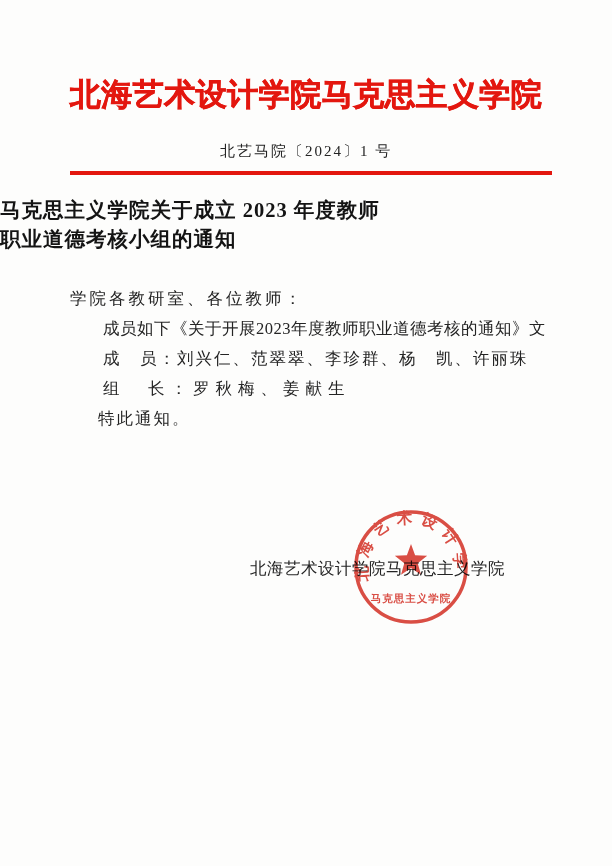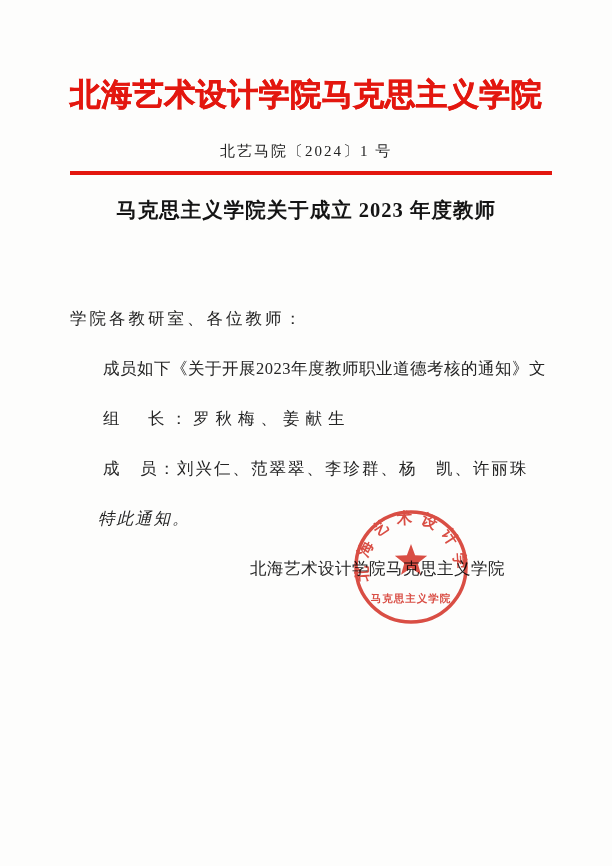--- a/index.html
+++ b/index.html
@@ -47,48 +47,46 @@
     width: 482px;
     height: 3.5px;
     background: #e3170f;
   }
   .notice-title {
     position: absolute;
     top: 196px;
     left: 0;
     width: 612px;
     margin: 0;
-    text-align: center;
     color: #141414;
     font-size: 20.5px;
     font-weight: bold;
     line-height: 29px;
     letter-spacing: 1px;
   }
   .doc-body {
     position: absolute;
     top: 284px;
     left: 70px;
     width: 485px;
     color: #242424;
     font-size: 16.5px;
   }
   .doc-body .line {
     height: 30px;
     line-height: 30px;
     white-space: nowrap;
     letter-spacing: 0.5px;
-    margin-top: 20px;
   }
   .doc-body .salutation { letter-spacing: 3px; }
   .doc-body .indent { padding-left: 33px; }
   .doc-body .indent2 { padding-left: 28px; }
   .doc-body .leader { letter-spacing: 6px; }
   .doc-body .member { letter-spacing: 2px; }
-  .doc-body .closing { letter-spacing: 2px; font-style: italic; }
+  .doc-body .closing { letter-spacing: 2px; }
   .signature {
     position: absolute;
     top: 558px;
     right: 107px;
     color: #242424;
     font-size: 16.5px;
     letter-spacing: 0.5px;
     white-space: nowrap;
   }
   .date {
@@ -132,27 +130,28 @@
 <div class="page">
 
   <h1 class="org-title">北海艺术设计学院马克思主义学院</h1>
 
   <div class="doc-number">北艺马院〔2024〕1 号</div>
 
   <div class="red-rule"></div>
 
   <h2 class="notice-title">
     <span>马克思主义学院关于成立 2023 年度教师</span><br>
+    <span>职业道德考核小组的通知</span>
   </h2>
 
   <div class="doc-body">
     <div class="line salutation">学院各教研室、各位教师：</div>
     <div class="line indent">成员如下《关于开展2023年度教师职业道德考核的通知》文</div>
+    <div class="line indent member">成　员：刘兴仁、范翠翠、李珍群、杨　凯、许丽珠</div>
     <div class="line indent leader">组　长：罗秋梅、姜献生</div>
-    <div class="line indent member">成　员：刘兴仁、范翠翠、李珍群、杨　凯、许丽珠</div>
     <div class="line indent2 closing">特此通知。</div>
   </div>
 
   <div class="signature">北海艺术设计学院马克思主义学院</div>
 
 
   <svg class="seal" viewBox="0 0 128 128">
     <circle cx="64" cy="64" r="55" fill="none" stroke="#d6352b" stroke-width="3.5"></circle>
     <path id="sealArc" d="M 24.1 82.6 A 44 44 0 1 1 103.9 82.6" fill="none"></path>
     <text class="seal-arc-text">

